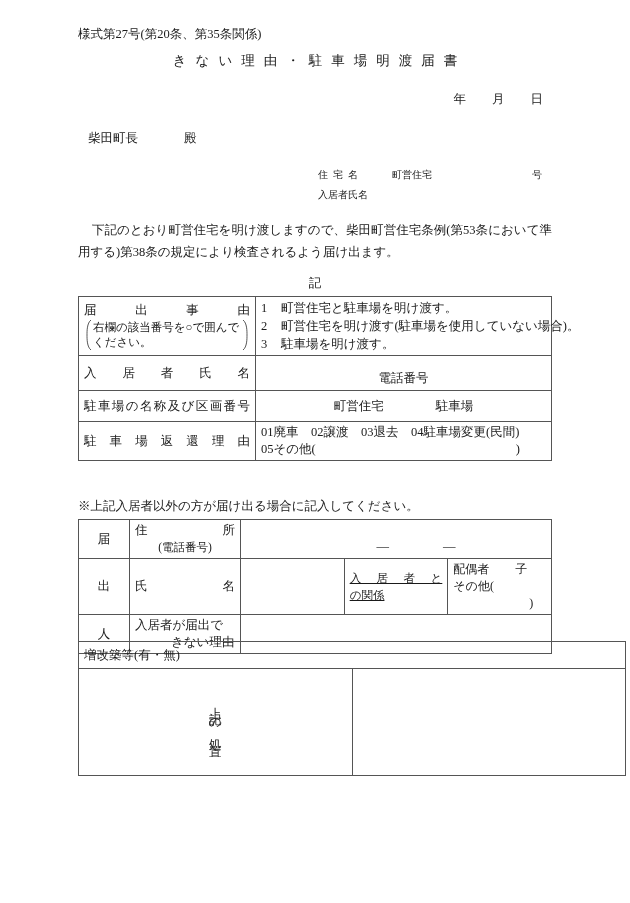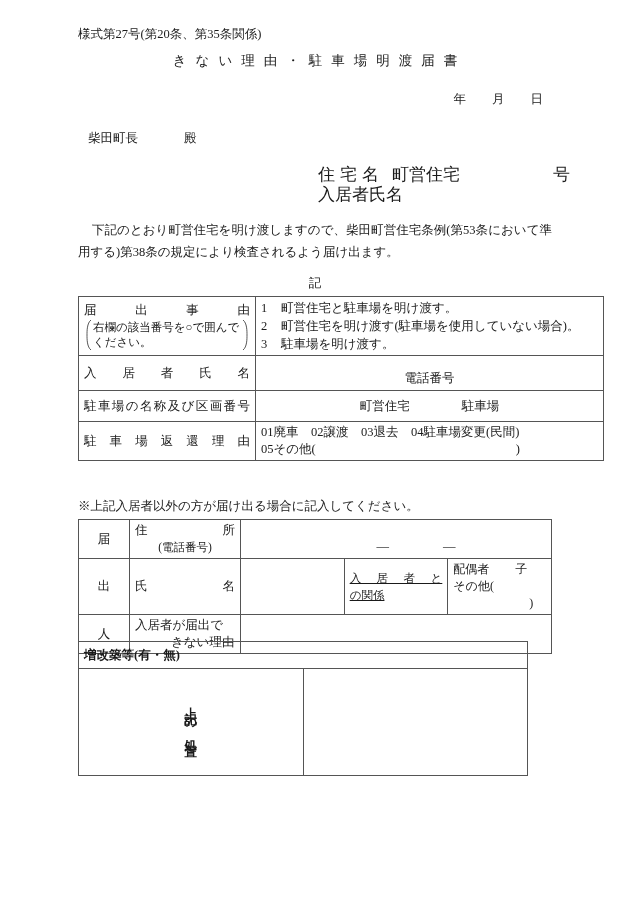--- a/index.html
+++ b/index.html
@@ -59,21 +59,21 @@
     top: 130px;
     font-size: 12.5px;
     white-space: nowrap;
   }
   .addressee .gap { display: inline-block; width: 46px; }
 
   .resident-block {
     position: absolute;
     left: 318px;
     top: 165px;
-    font-size: 17px;
+    font-size: 10px;
     line-height: 20px;
     white-space: nowrap;
   }
   .resident-row { display: block; }
   .resident-label {
     display: inline-block;
     width: 74px;
     letter-spacing: 5px;
   }
   .resident-value { display: inline-block; }
@@ -117,21 +117,21 @@
   }
   .just {
     display: block;
     text-align: justify;
     text-align-last: justify;
     -moz-text-align-last: justify;
   }
   .ctr { text-align: center; }
 
   
-  #table-reason { left: 78px; top: 296px; width: 526px; }
+  #table-reason { left: 78px; top: 296px; width: 474px; }
   #table-reason td.label-col { width: 166px; }
   .reason-label-wrap { position: relative; }
   .reason-note {
     display: block;
     position: relative;
     margin-top: 1px;
     padding-left: 9px;
     padding-right: 9px;
     font-size: 11.5px;
     line-height: 15px;
@@ -158,21 +158,21 @@
   #table-notifier { left: 78px; top: 519px; width: 474px; }
   #table-notifier td { height: 20px; }
   .vcol { width: 40px; text-align: center; }
   .lcol { width: 100px; }
   .relcol { width: 72px; font-size: 11.5px; line-height: 15px; text-decoration: underline; }
   .relvalcol { width: 138px; font-size: 12px; line-height: 15px; }
   .dash-row { text-align: center; letter-spacing: 0; }
   .dash-row .d { display: inline-block; width: 54px; }
 
   
-  #table-reno { left: 78px; top: 641px; width: 450px; font-weight: bold; }
+  #table-reno { left: 78px; top: 641px; width: 548px; }
   #table-reno td.reno-head { height: 22px; }
   #table-reno td.reno-side {
     width: 40px;
     text-align: center;
     vertical-align: middle;
     padding: 6px 0;
   }
   .vertical-text {
     writing-mode: vertical-rl;
     text-orientation: upright;

